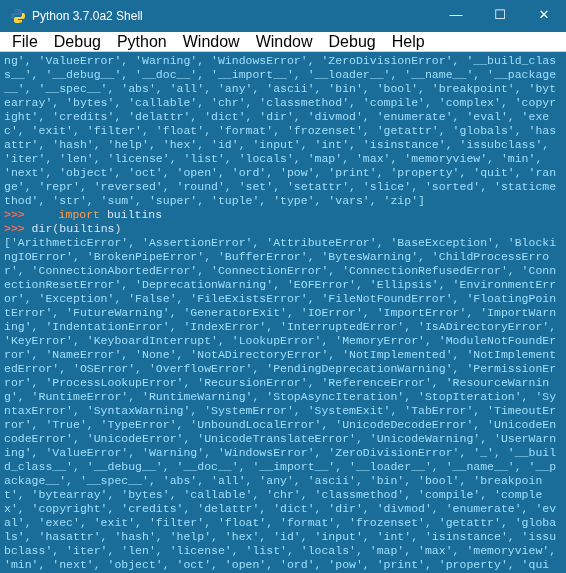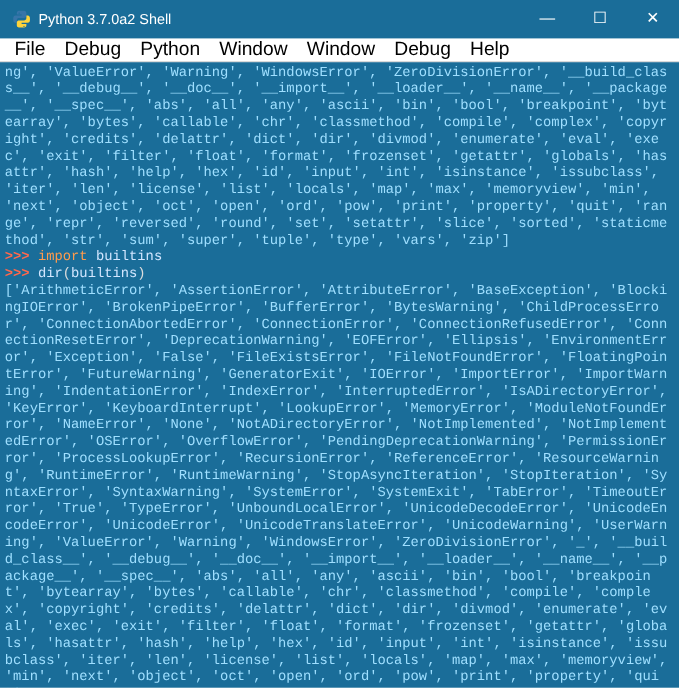--- a/index.html
+++ b/index.html
@@ -9,21 +9,21 @@
   .titlebar .tb-icon { width: 16px; height: 16px; margin-right: 6px; display: inline-flex; align-items: center; justify-content: center; }
   .titlebar .tb-icon svg { width: 16px; height: 16px; }
   .titlebar .title { flex: 1; }
   .titlebar .controls { display: flex; height: 100%; }
   .titlebar .controls .btn { width: 44px; height: 28px; display: flex; align-items: center; justify-content: center; color: #fff; font-size: 13px; cursor: pointer; }
   .menubar { height: 20px; background: #fff; display: flex; align-items: center; padding: 0 4px; font-size: 16px; color: #000; border-bottom: 1px solid #d0d0d0; }
   .menubar .menu-item { padding: 2px 8px; cursor: pointer; }
   .terminal { flex: 1; background: #1a6d99; padding: 2px 4px 4px 4px; font-family: "Consolas","Courier New",monospace; font-size: 11.5px; line-height: 14px; color: #dcdcdc; overflow: hidden; word-break: break-all; white-space: pre-wrap; }
   .terminal .out { color: #9fdfff; }
   .terminal .prompt { color: #ff684c; font-weight: bold; }
-  .terminal .kw { color: #ff9b4c; }
+  .terminal .kw { color: #ff9b4c; margin-left: 27px; }
   .terminal .nm { color: #d2e6ff; }
   .terminal .paren { color: #dcdcdc; }
 </style>
 </head>
 <body>
 
 <div class="window">
   <div class="titlebar">
     <span class="tb-icon">
       <svg viewBox="0 0 16 16">

